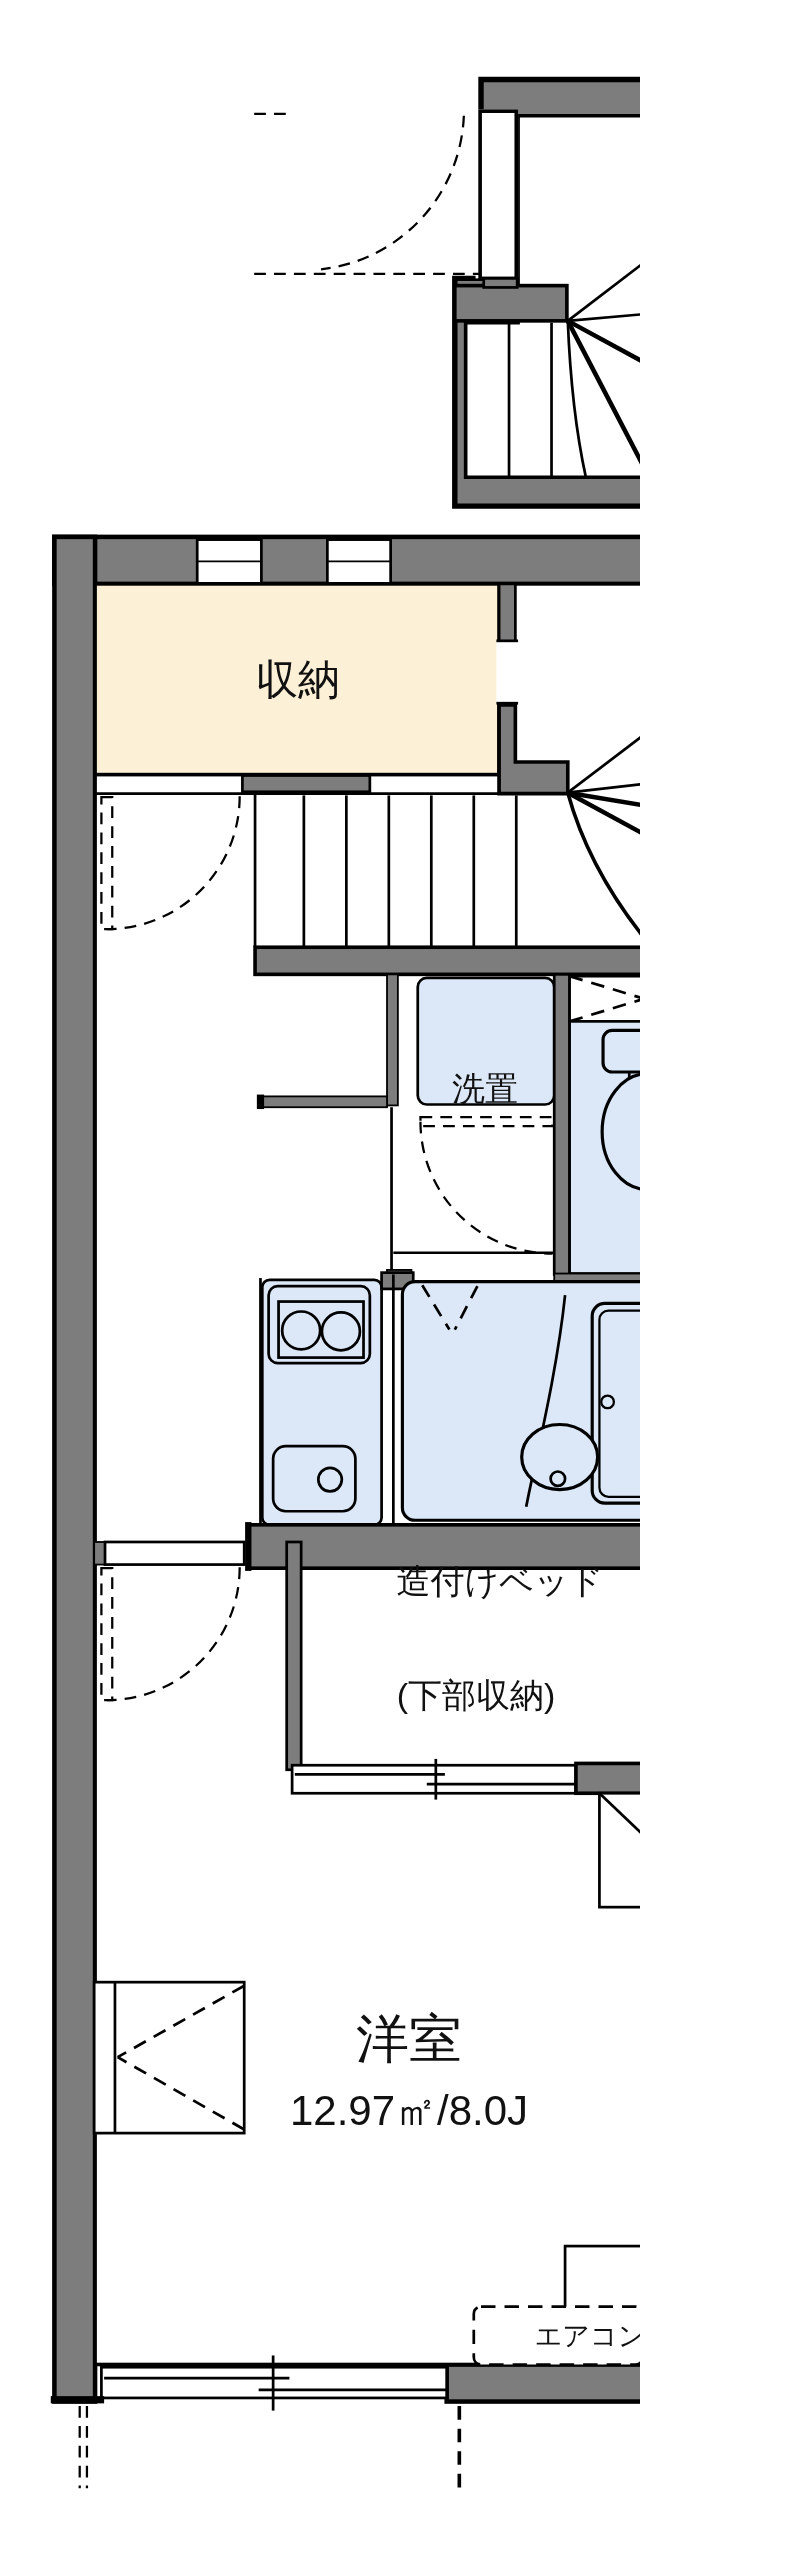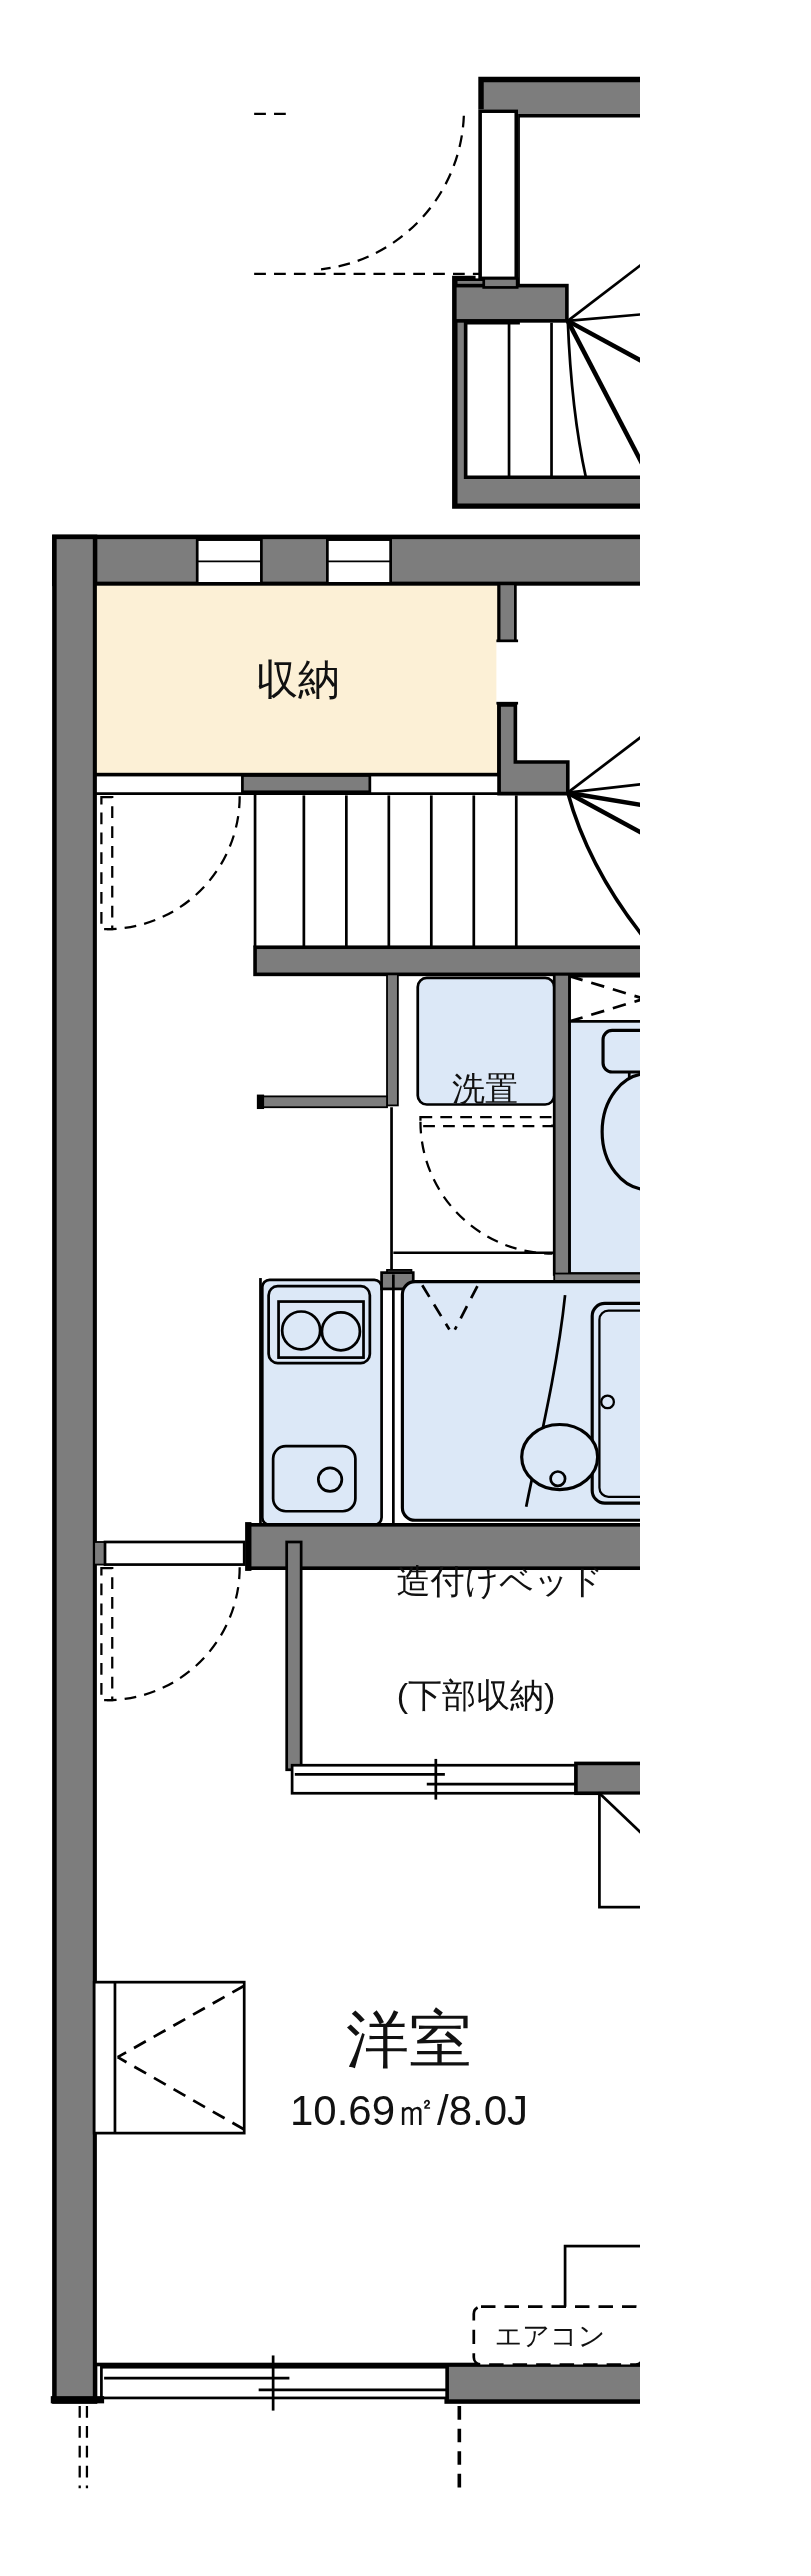--- a/index.html
+++ b/index.html
@@ -22,21 +22,21 @@
   .dash{stroke:#000;stroke-width:3;fill:none;stroke-dasharray:15 10;}
   .dash2{stroke:#000;stroke-width:2.5;fill:none;stroke-dasharray:13 9;}
   .dashf{stroke:#000;stroke-width:3;fill:#fff;stroke-dasharray:16 10;}
   .blk{fill:#000;stroke:none;}
   
   .lbl{position:absolute;transform:translate(-50%,-50%);color:#111;white-space:nowrap;
        text-align:center;line-height:1.05;}
   .lbl-storage{font-size:42px;}
   .lbl-wash{font-size:33px;}
   .lbl-bed{font-size:34px;}
-  .lbl-room{font-size:63px;}
+  .lbl-room{font-size:53px;}
   .lbl-size{font-size:42px;}
   .lbl-aircon{font-size:27px;}
 </style>
 </head>
 <body>
 
 <div class="canvas" style="--c-wall: #7d7d7d; --c-wet: #dce8f7; --c-storage: #fcf0d6; --c-bg: #ffffff;">
 <svg width="812" height="2576" viewBox="0 0 898 2850">
 
   <g>
@@ -233,16 +233,16 @@
       <line class="dash" style="stroke-width:4" x1="508" y1="2662" x2="508" y2="2753" stroke-dasharray="14 10"></line>
     </g>
   </g>
 </svg>
 
   <div class="lbl lbl-storage" style="left:298px;top:680px;">収納</div>
   <div class="lbl lbl-wash" style="left:485px;top:1041px;margin-top:48px;">洗置</div>
   <div class="lbl lbl-bed" style="left:500px;top:1582px;">造付けベッド</div>
   <div class="lbl lbl-bed" style="left:476px;top:1696px;">(下部収納)</div>
   <div class="lbl lbl-room" style="left:409px;top:2039px;">洋室</div>
-  <div class="lbl lbl-size" style="left:409px;top:2111px;">10.69㎡/8.0J</div>
-  <div class="lbl lbl-aircon" style="left:550px;top:2336px;">エアコン</div>
+  <div class="lbl lbl-size" style="left:409px;top:2111px;">12.97㎡/8.0J</div>
+  <div class="lbl lbl-aircon" style="left:590px;top:2336px;">エアコン</div>
 </div>
 
 
 </body></html>

